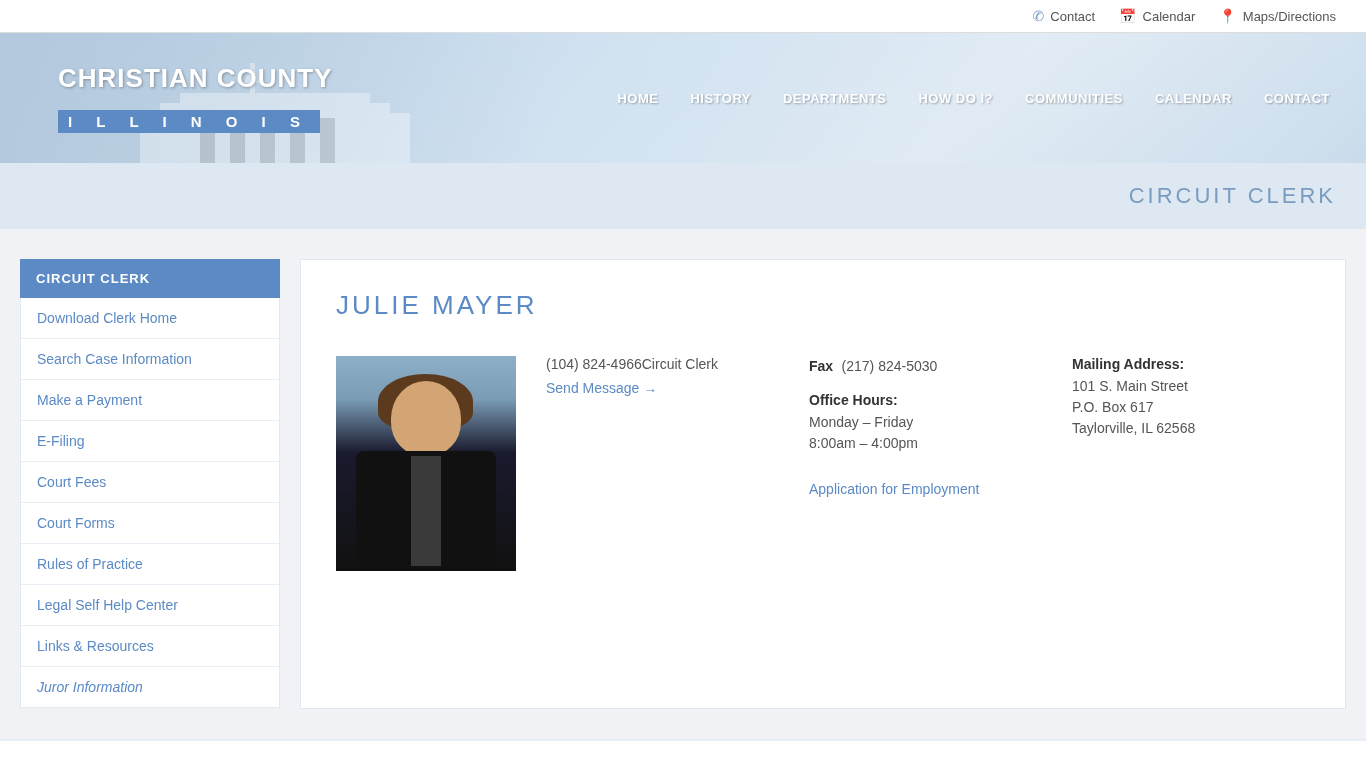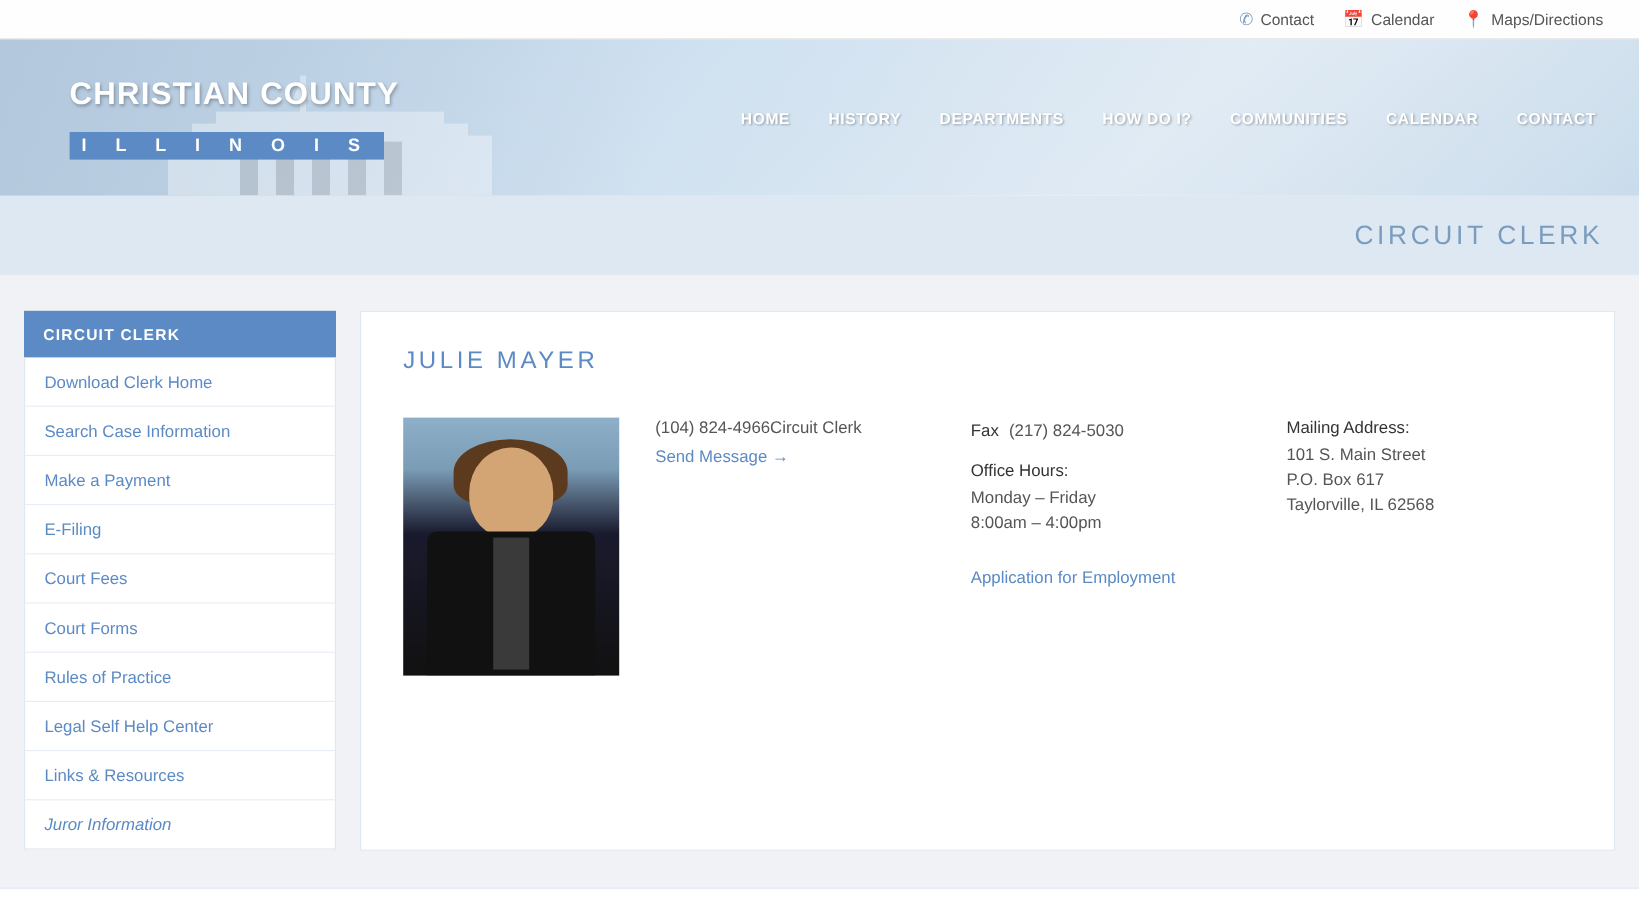--- a/index.html
+++ b/index.html
@@ -140,21 +140,21 @@
     
     .content-area {
       flex: 1;
       background: #fff;
       border: 1px solid #e0e8f0;
       padding: 30px 35px;
       min-height: 450px;
     }
 
     .content-title {
-      font-size: 20px;
+      font-size: 26px;
       font-weight: 300;
       letter-spacing: 3px;
       color: #5b8ac4;
       text-transform: uppercase;
       margin-bottom: 25px;
       padding-bottom: 10px;
     }
 
     .profile-section {
       display: flex;
@@ -232,21 +232,21 @@
       display: flex;
       align-items: center;
       gap: 5px;
     }
 
     .hours-col {
       flex: 1;
       min-width: 160px;
     }
     .field-label {
-      font-weight: 400;
+      font-weight: 700;
       font-size: 14px;
       color: #333;
       margin-bottom: 4px;
     }
     .field-value {
       font-size: 14px;
       color: #555;
       line-height: 1.5;
     }
 

